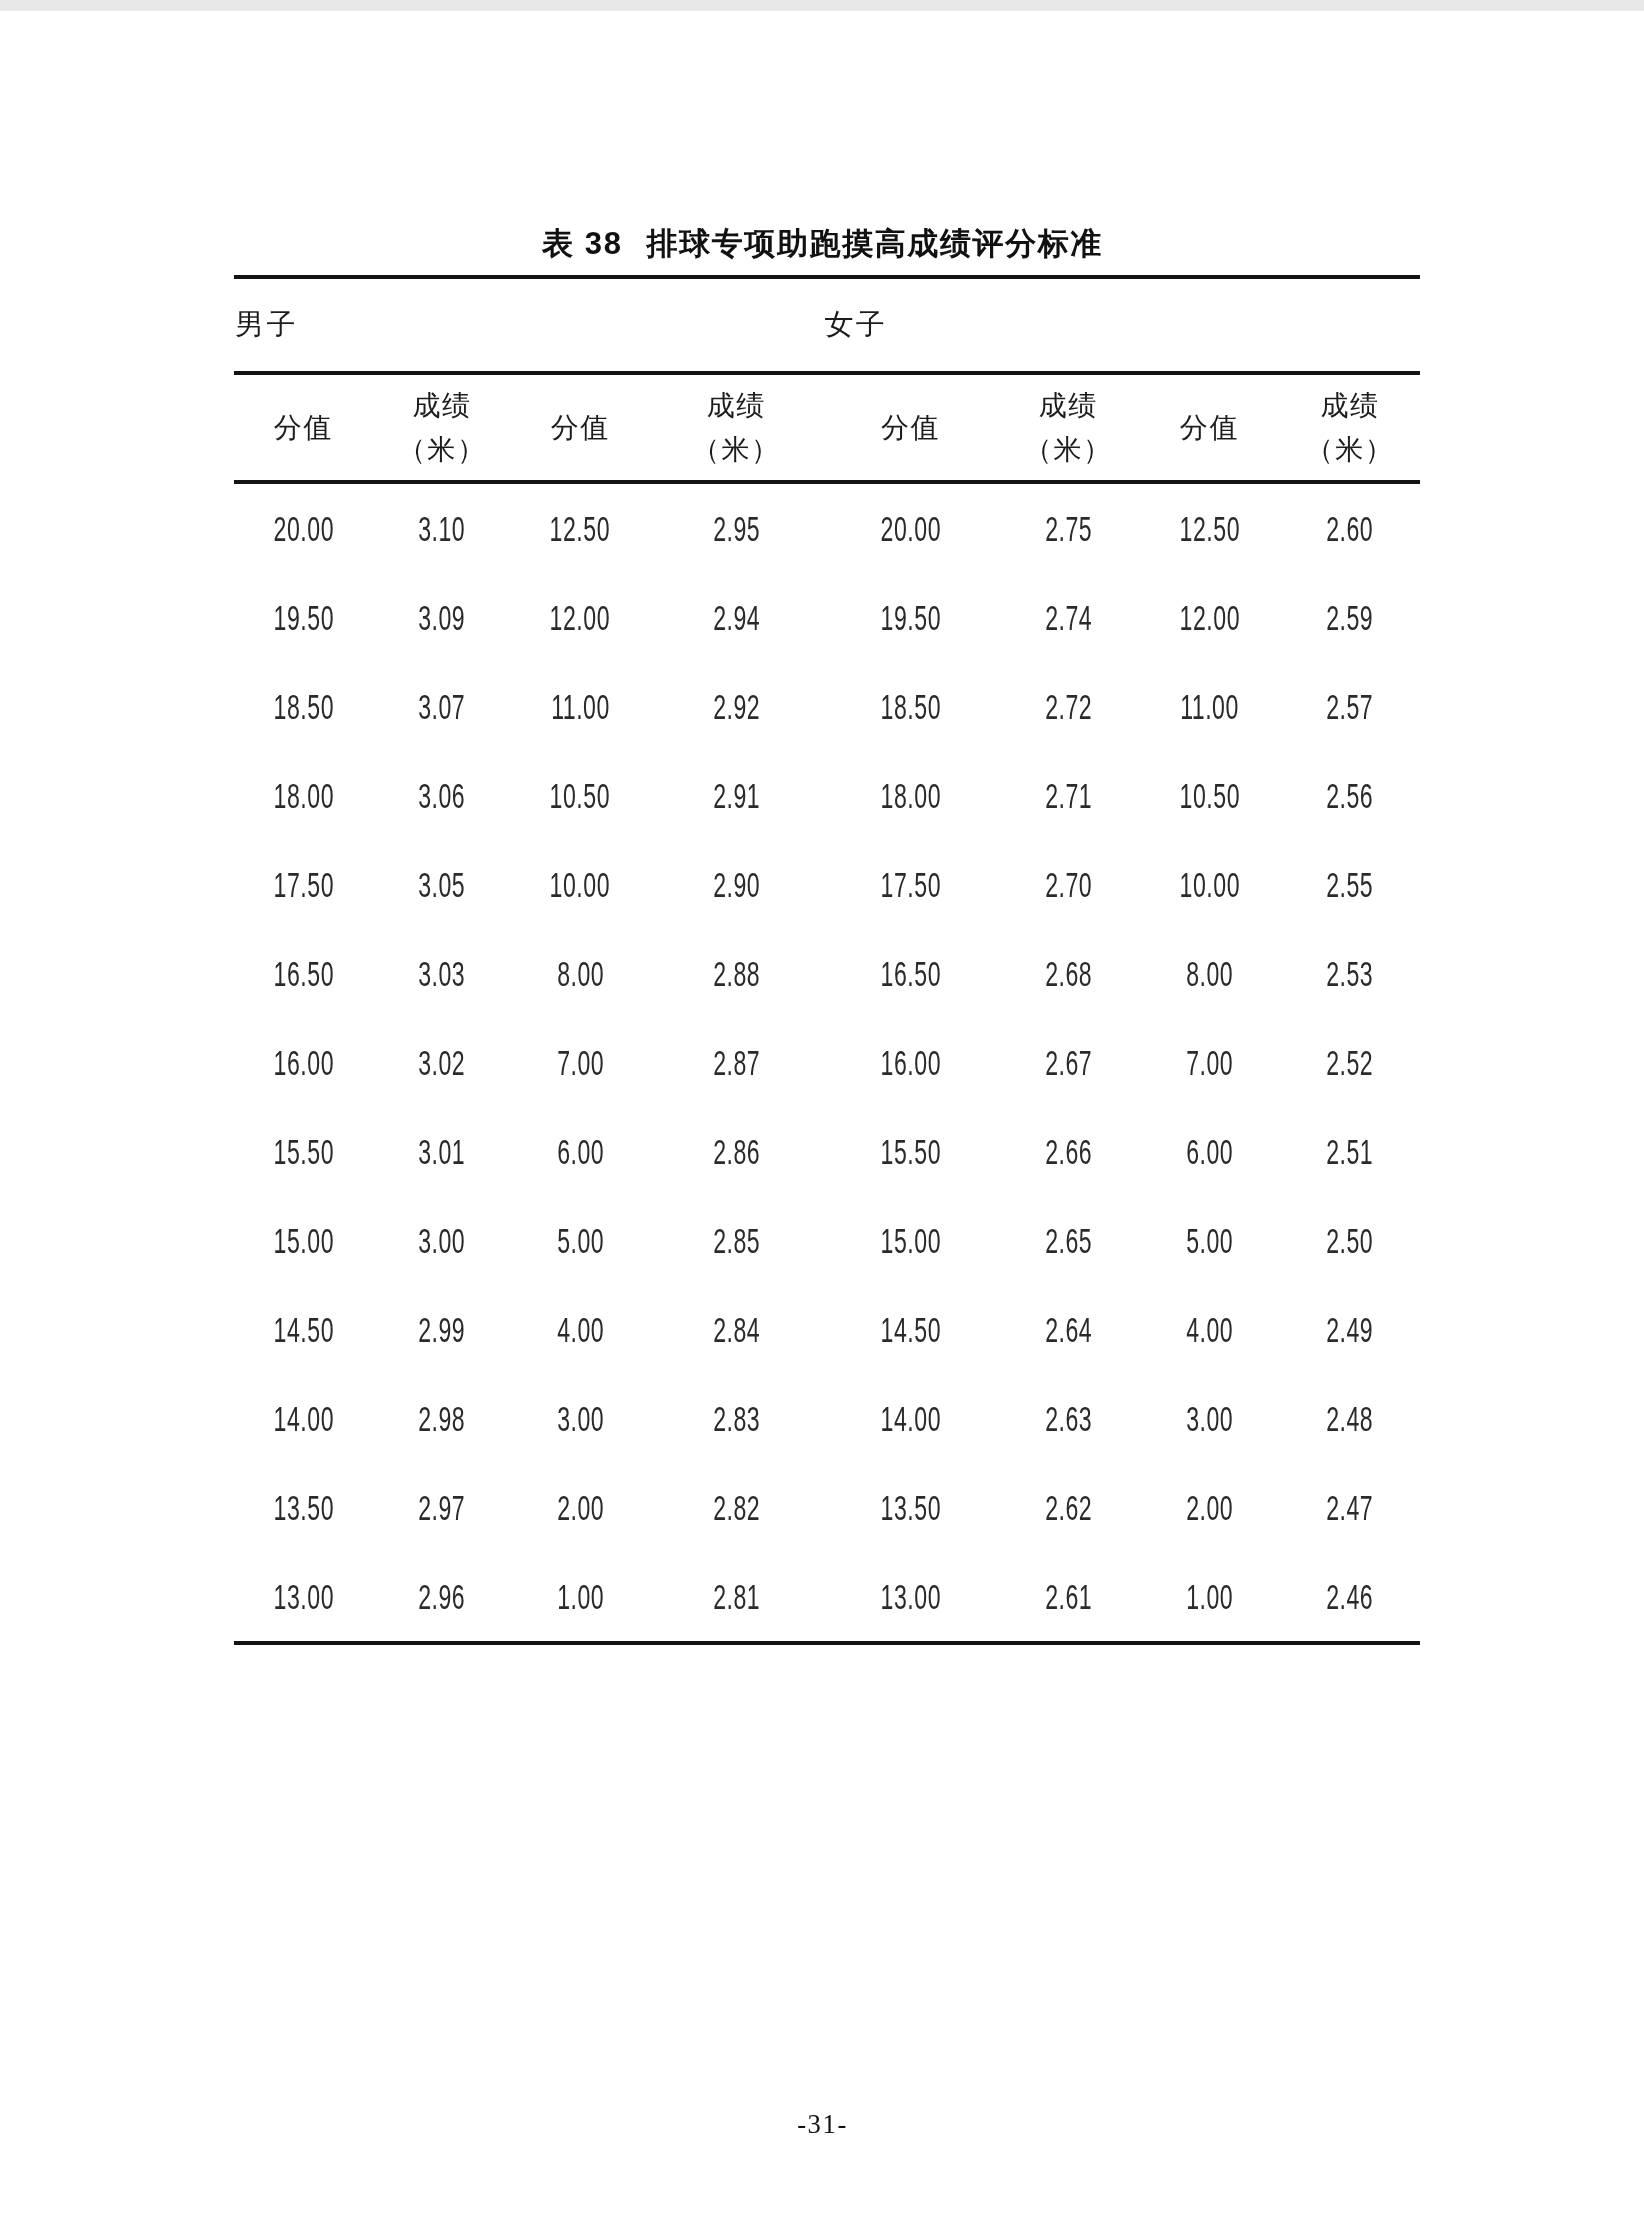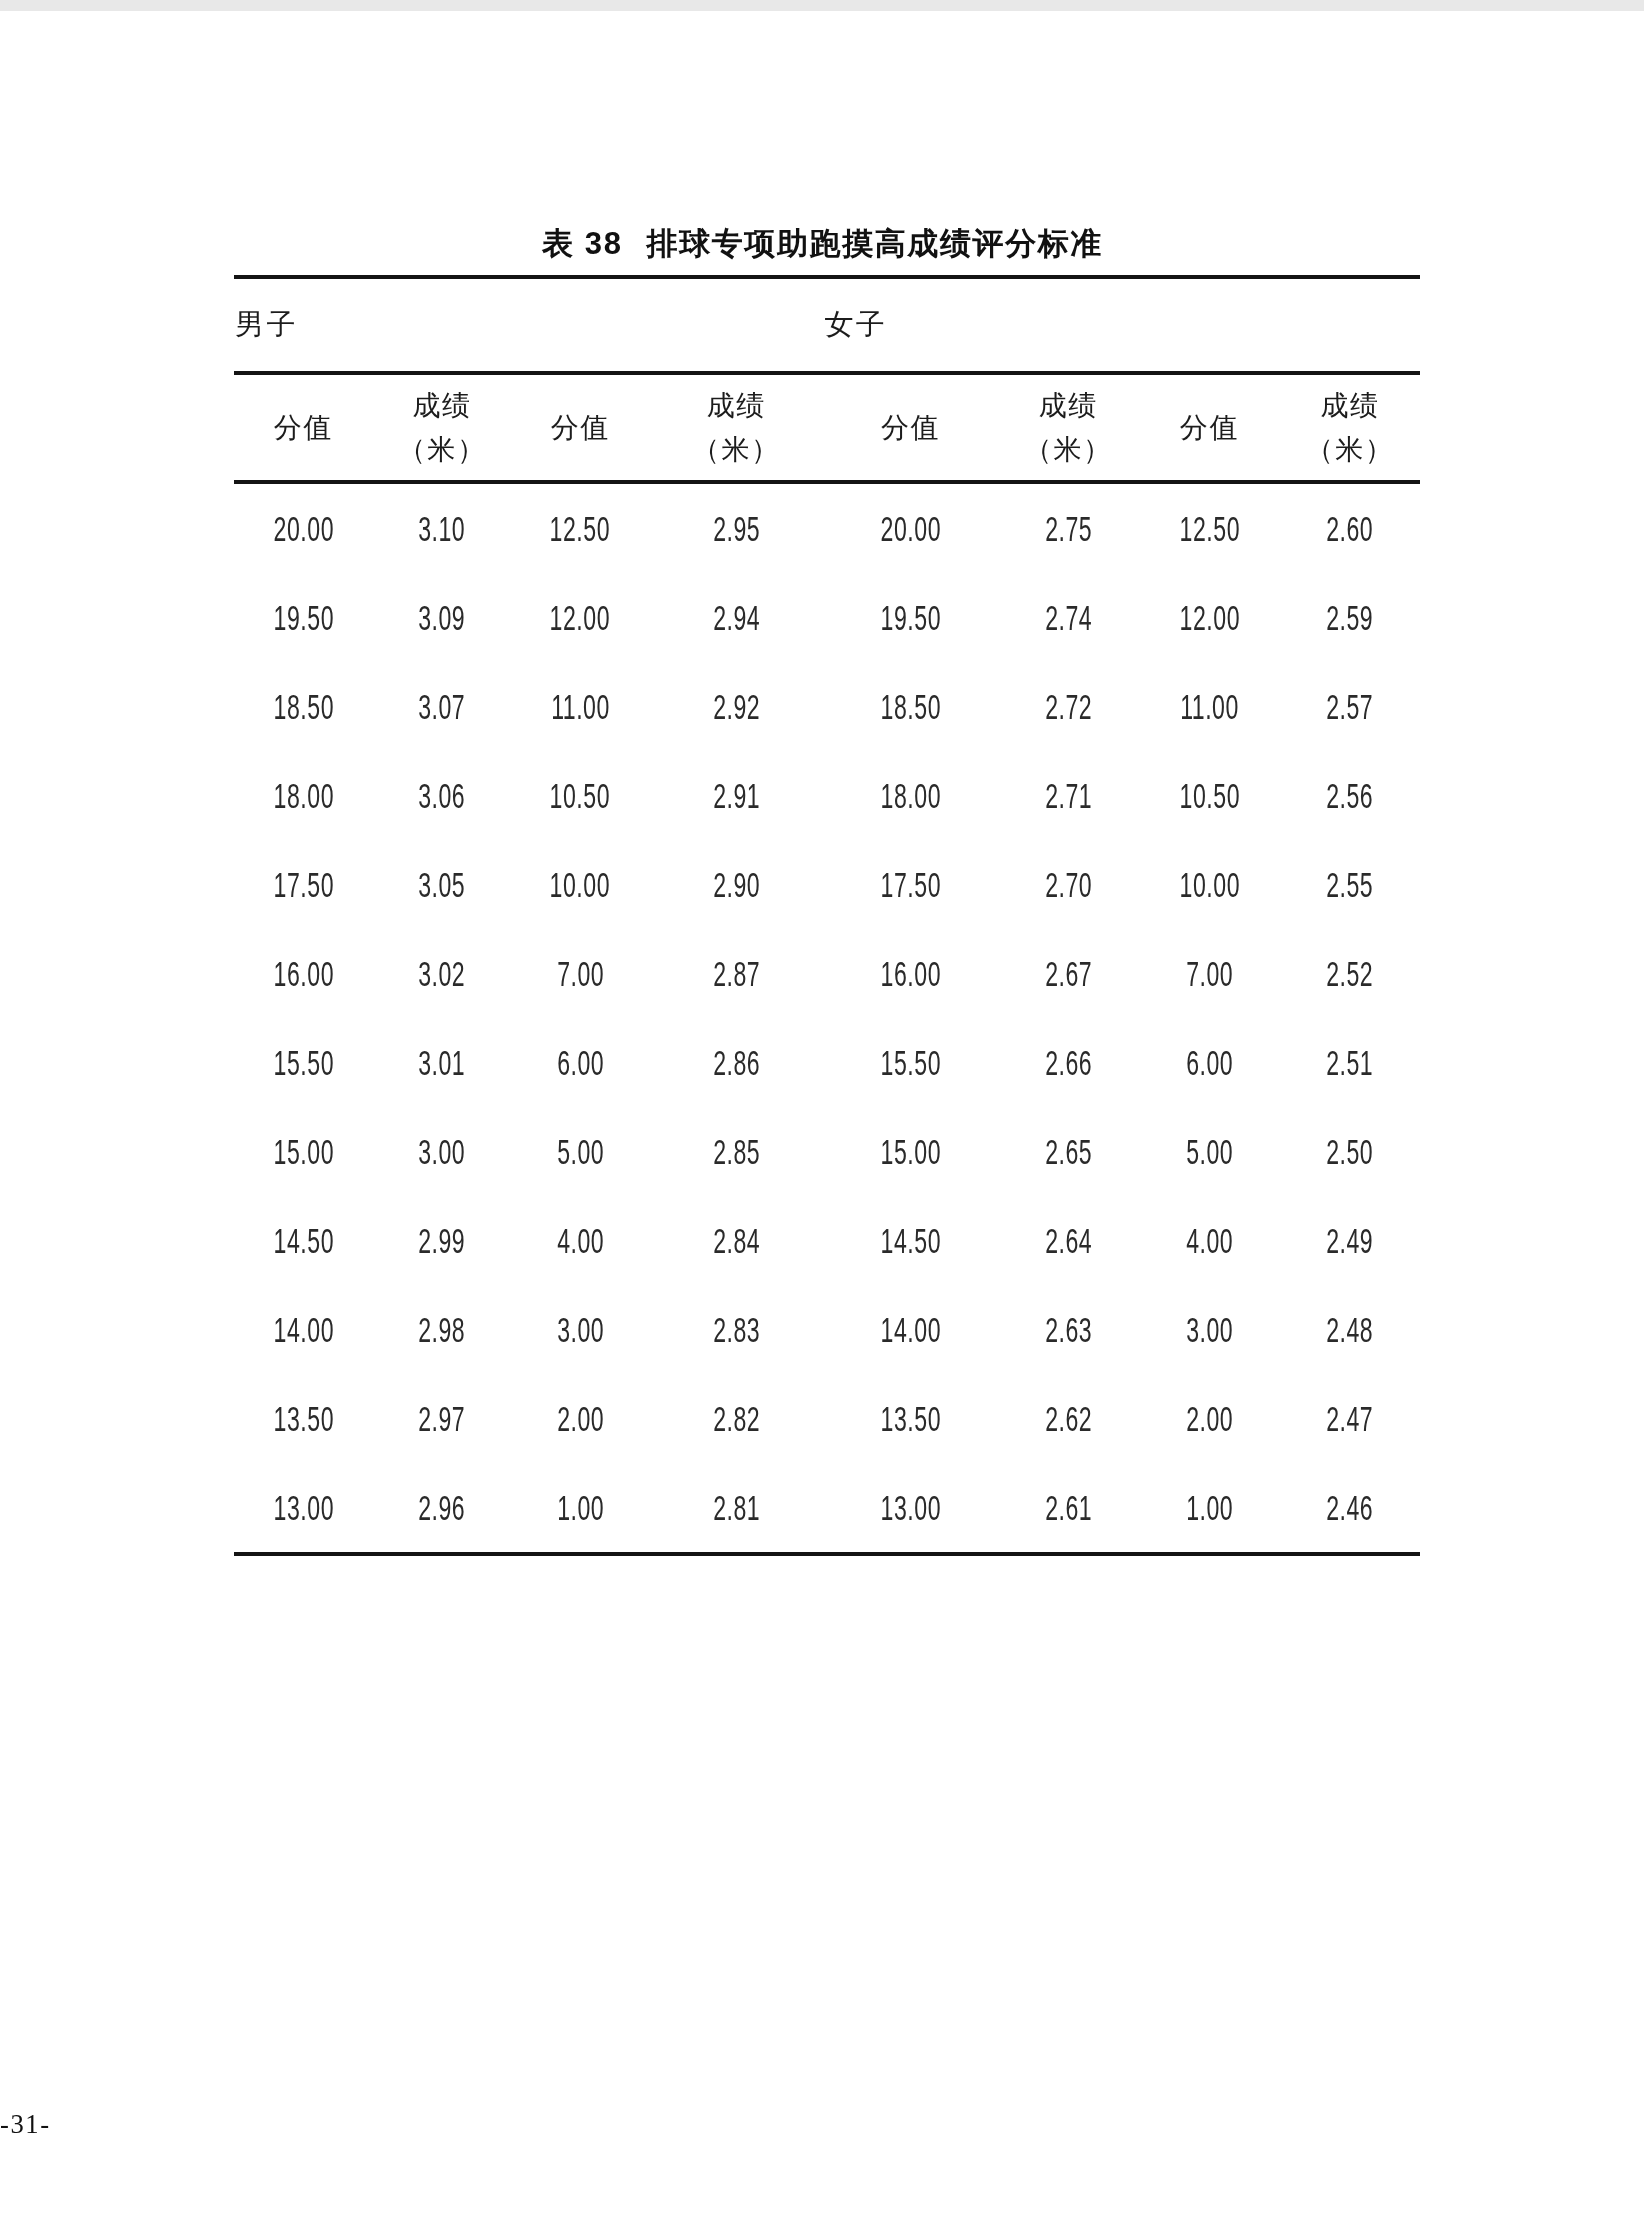--- a/index.html
+++ b/index.html
@@ -80,21 +80,21 @@
     letter-spacing: 0.8px;
     transform: scaleX(0.66);
     transform-origin: center center;
     white-space: nowrap;
   }
   .page-number {
     position: absolute;
     top: 2098px;
     left: 0;
     width: 100%;
-    text-align: left;
+    text-align: center;
     font-family: "Liberation Serif", "DejaVu Serif", serif;
     font-size: 26.6px;
     color: #111;
     letter-spacing: 1.6px;
   }
 </style>
 </head>
 <body>
 
 <div class="page">
@@ -175,20 +175,30 @@
           <td><span class="num">17.50</span></td>
           <td><span class="num">3.05</span></td>
           <td><span class="num">10.00</span></td>
           <td><span class="num">2.90</span></td>
           <td><span class="num">17.50</span></td>
           <td><span class="num">2.70</span></td>
           <td><span class="num">10.00</span></td>
           <td><span class="num">2.55</span></td>
         </tr>
         <tr>
+          <td><span class="num">16.50</span></td>
+          <td><span class="num">3.03</span></td>
+          <td><span class="num">8.00</span></td>
+          <td><span class="num">2.88</span></td>
+          <td><span class="num">16.50</span></td>
+          <td><span class="num">2.68</span></td>
+          <td><span class="num">8.00</span></td>
+          <td><span class="num">2.53</span></td>
+        </tr>
+        <tr>
           <td><span class="num">16.00</span></td>
           <td><span class="num">3.02</span></td>
           <td><span class="num">7.00</span></td>
           <td><span class="num">2.87</span></td>
           <td><span class="num">16.00</span></td>
           <td><span class="num">2.67</span></td>
           <td><span class="num">7.00</span></td>
           <td><span class="num">2.52</span></td>
         </tr>
         <tr>

